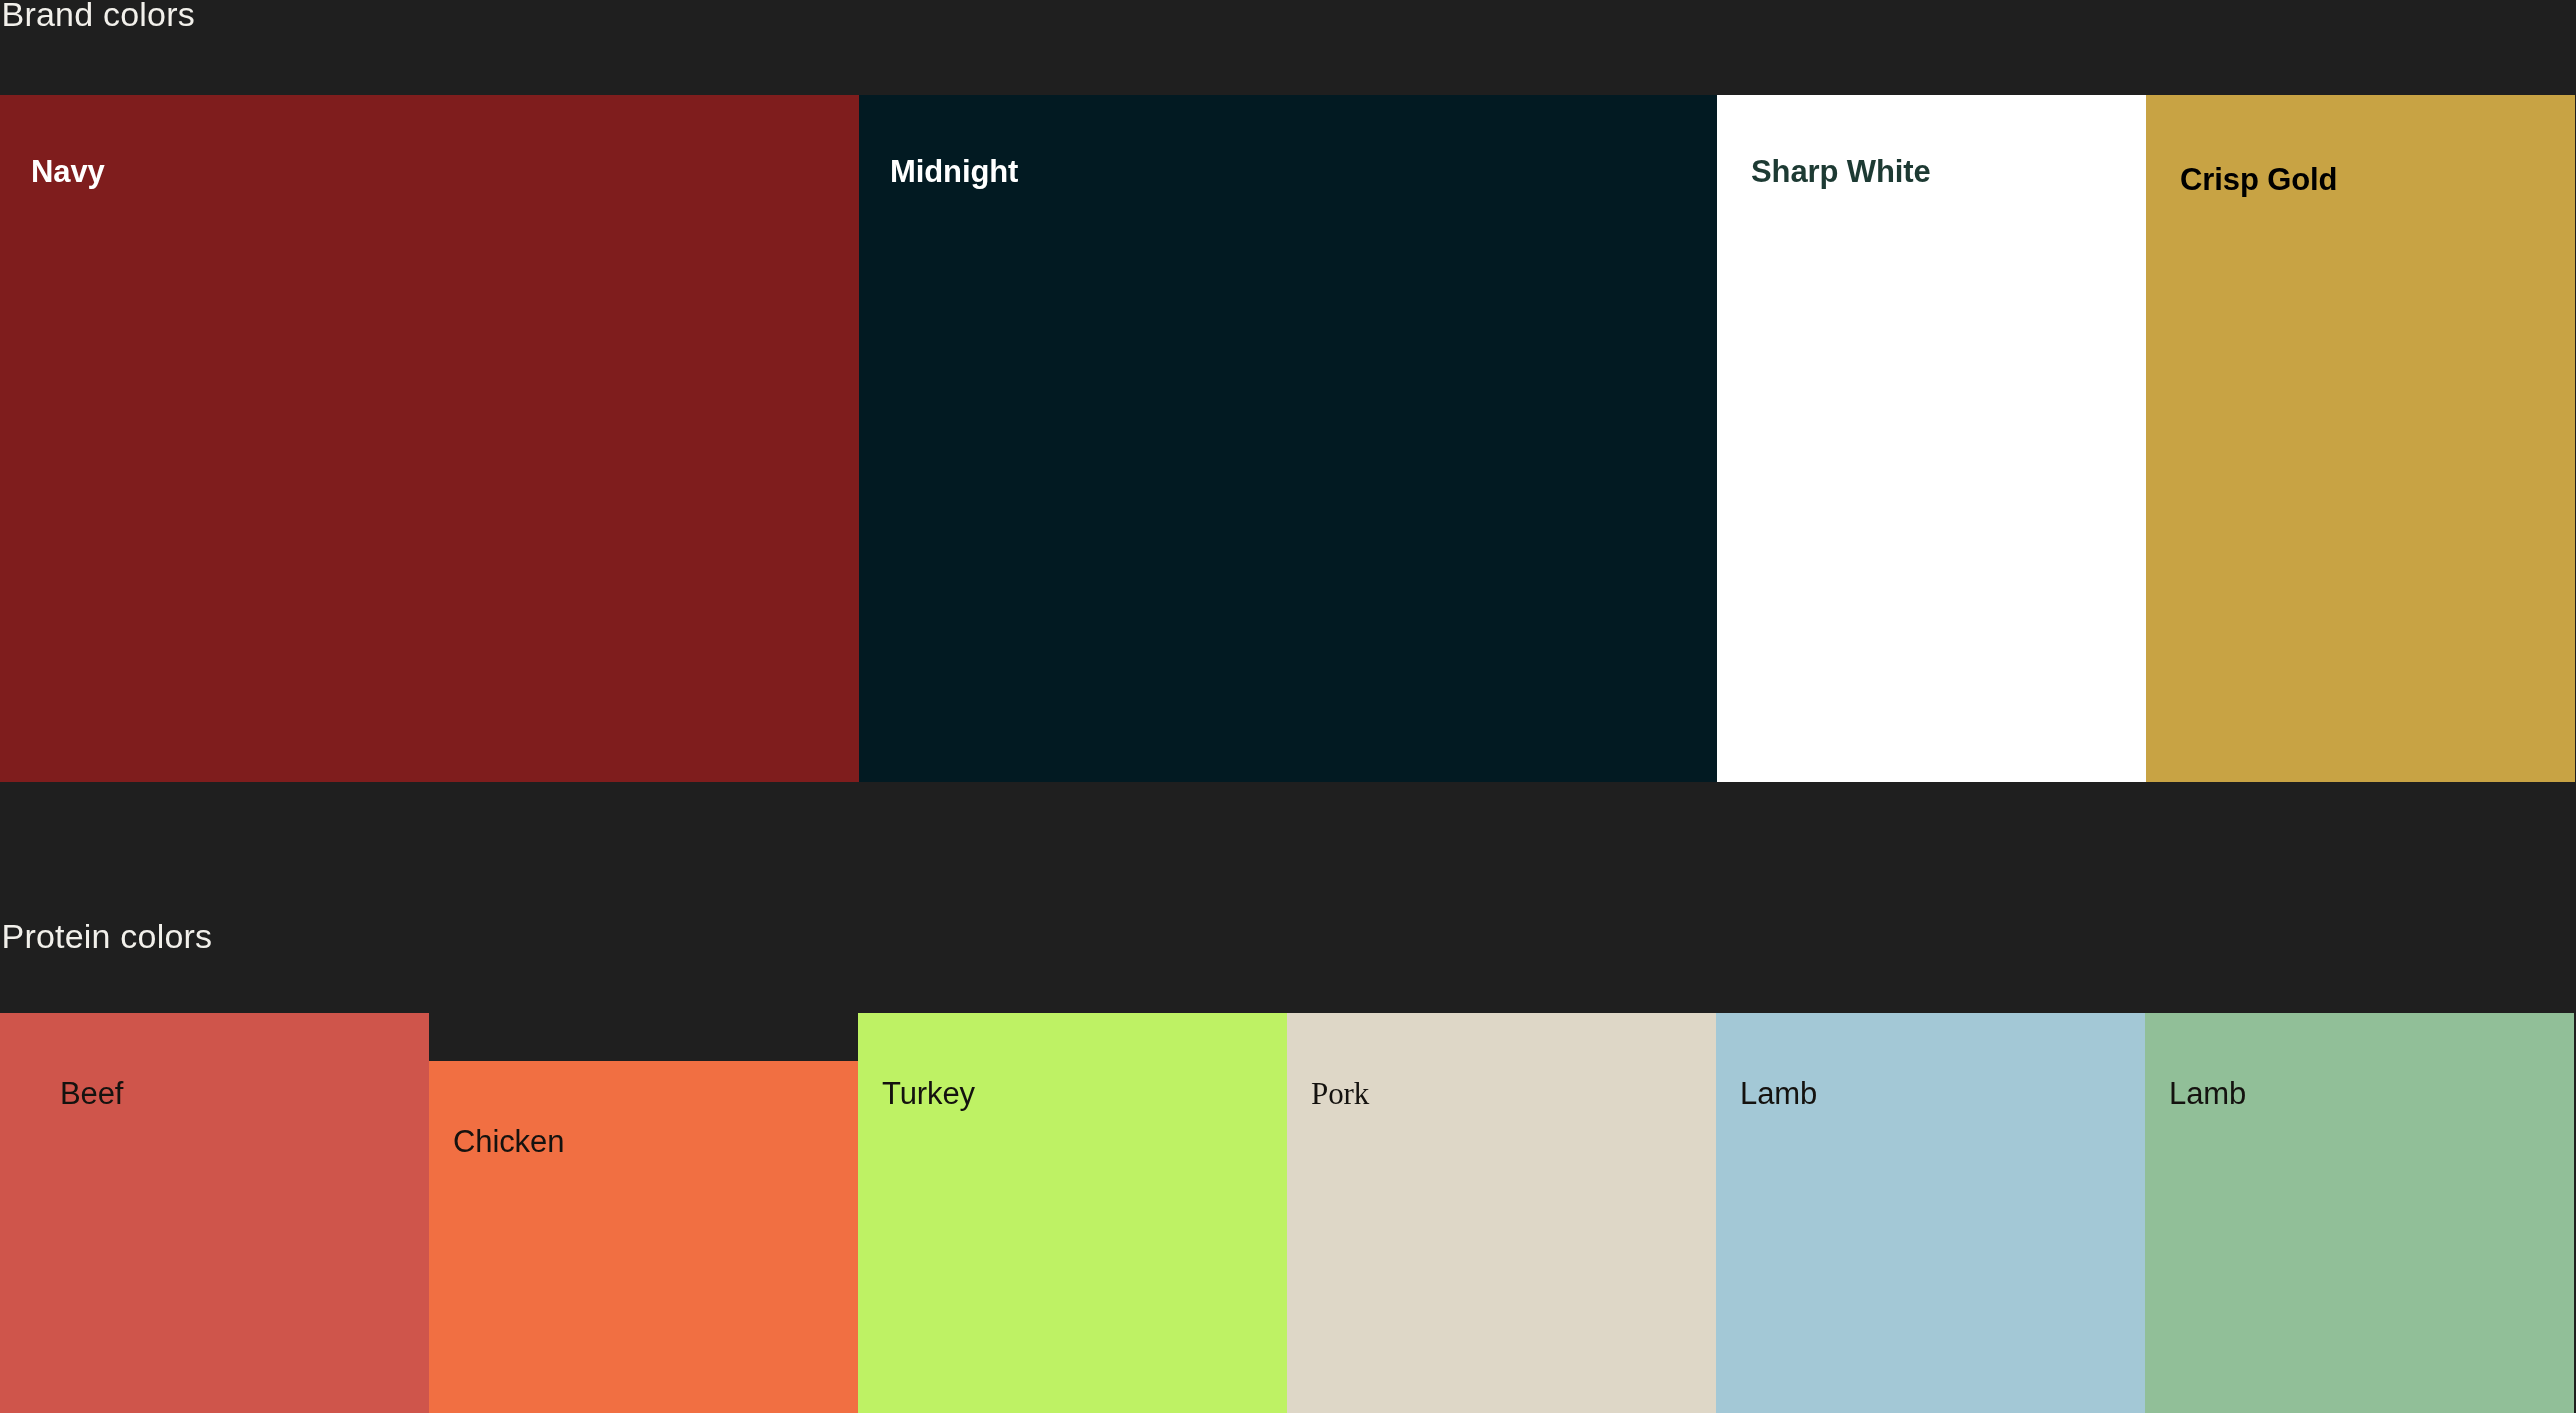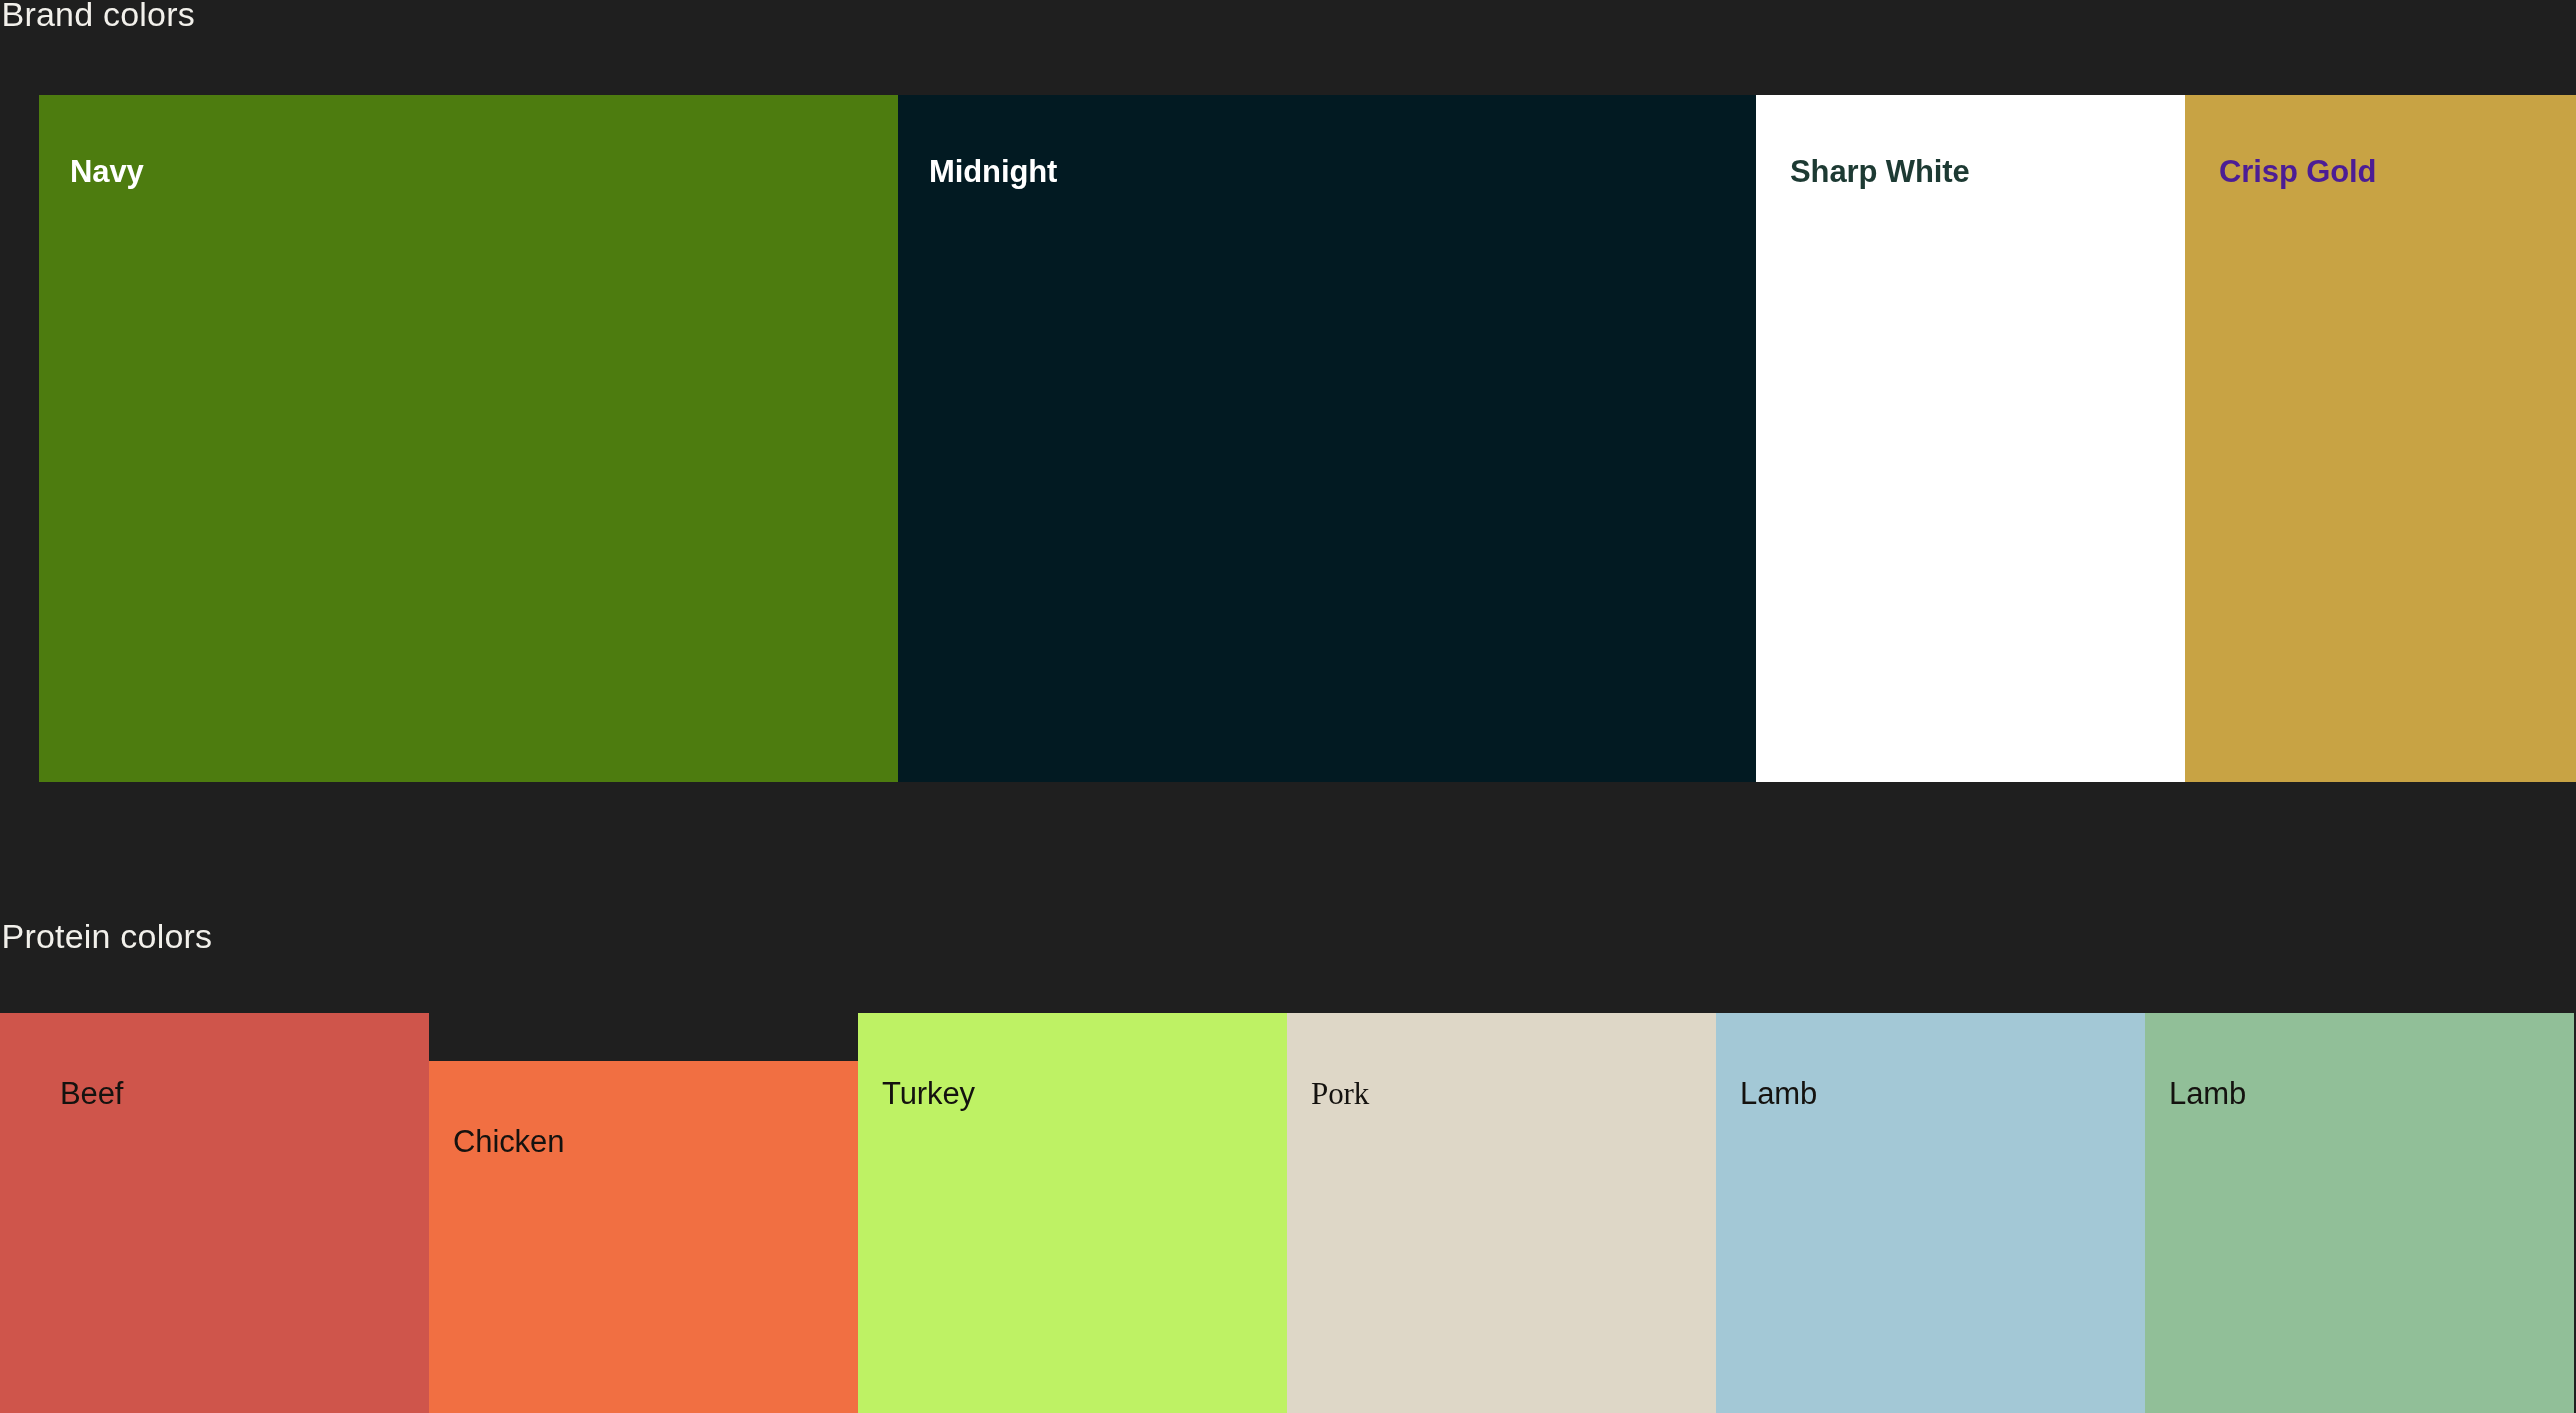--- a/index.html
+++ b/index.html
@@ -100,34 +100,34 @@
 </style>
 </head>
 <body style="background: rgb(31, 31, 31);">
 
 <div class="page" style="background: rgb(31, 31, 31);">
 
   <div class="section-heading heading-brand" style="color: rgb(242, 240, 235);">Brand colors</div>
 
   <div class="swatch-row row-brand">
 
-    <div class="swatch brand-0" style="background-color: #4d7c0f; margin-left: 39px;">
+    <div class="swatch brand-0" style="background-color: #7f1d1d;">
       <span class="swatch-label" style="color: rgb(255, 255, 255); left: 31px;">Navy</span>
     </div>
 
     <div class="swatch brand-1" style="background-color: rgb(2, 26, 34);">
       <span class="swatch-label" style="color: rgb(255, 255, 255); left: 31px;">Midnight</span>
     </div>
 
     <div class="swatch brand-2" style="background-color: rgb(255, 255, 255);">
       <span class="swatch-label" style="color: rgb(29, 58, 51); left: 34px;">Sharp White</span>
     </div>
 
     <div class="swatch brand-3" style="background-color: rgb(200, 163, 68);">
-      <span class="swatch-label" style="color: #4c1d95; left: 34px;">Crisp Gold</span>
+      <span class="swatch-label" style="color: #000000; left: 34px; margin-top: 8px;">Crisp Gold</span>
     </div>
 
   </div>
 
   <div class="section-heading heading-protein" style="color: rgb(242, 240, 235);">Protein colors</div>
 
   <div class="swatch-row row-protein">
 
     <div class="swatch protein-col" style="background-color: rgb(207, 85, 75);">
       <span class="swatch-label" style="color: rgb(20, 18, 15); left: 24px; margin-left: 36px;">Beef</span>

